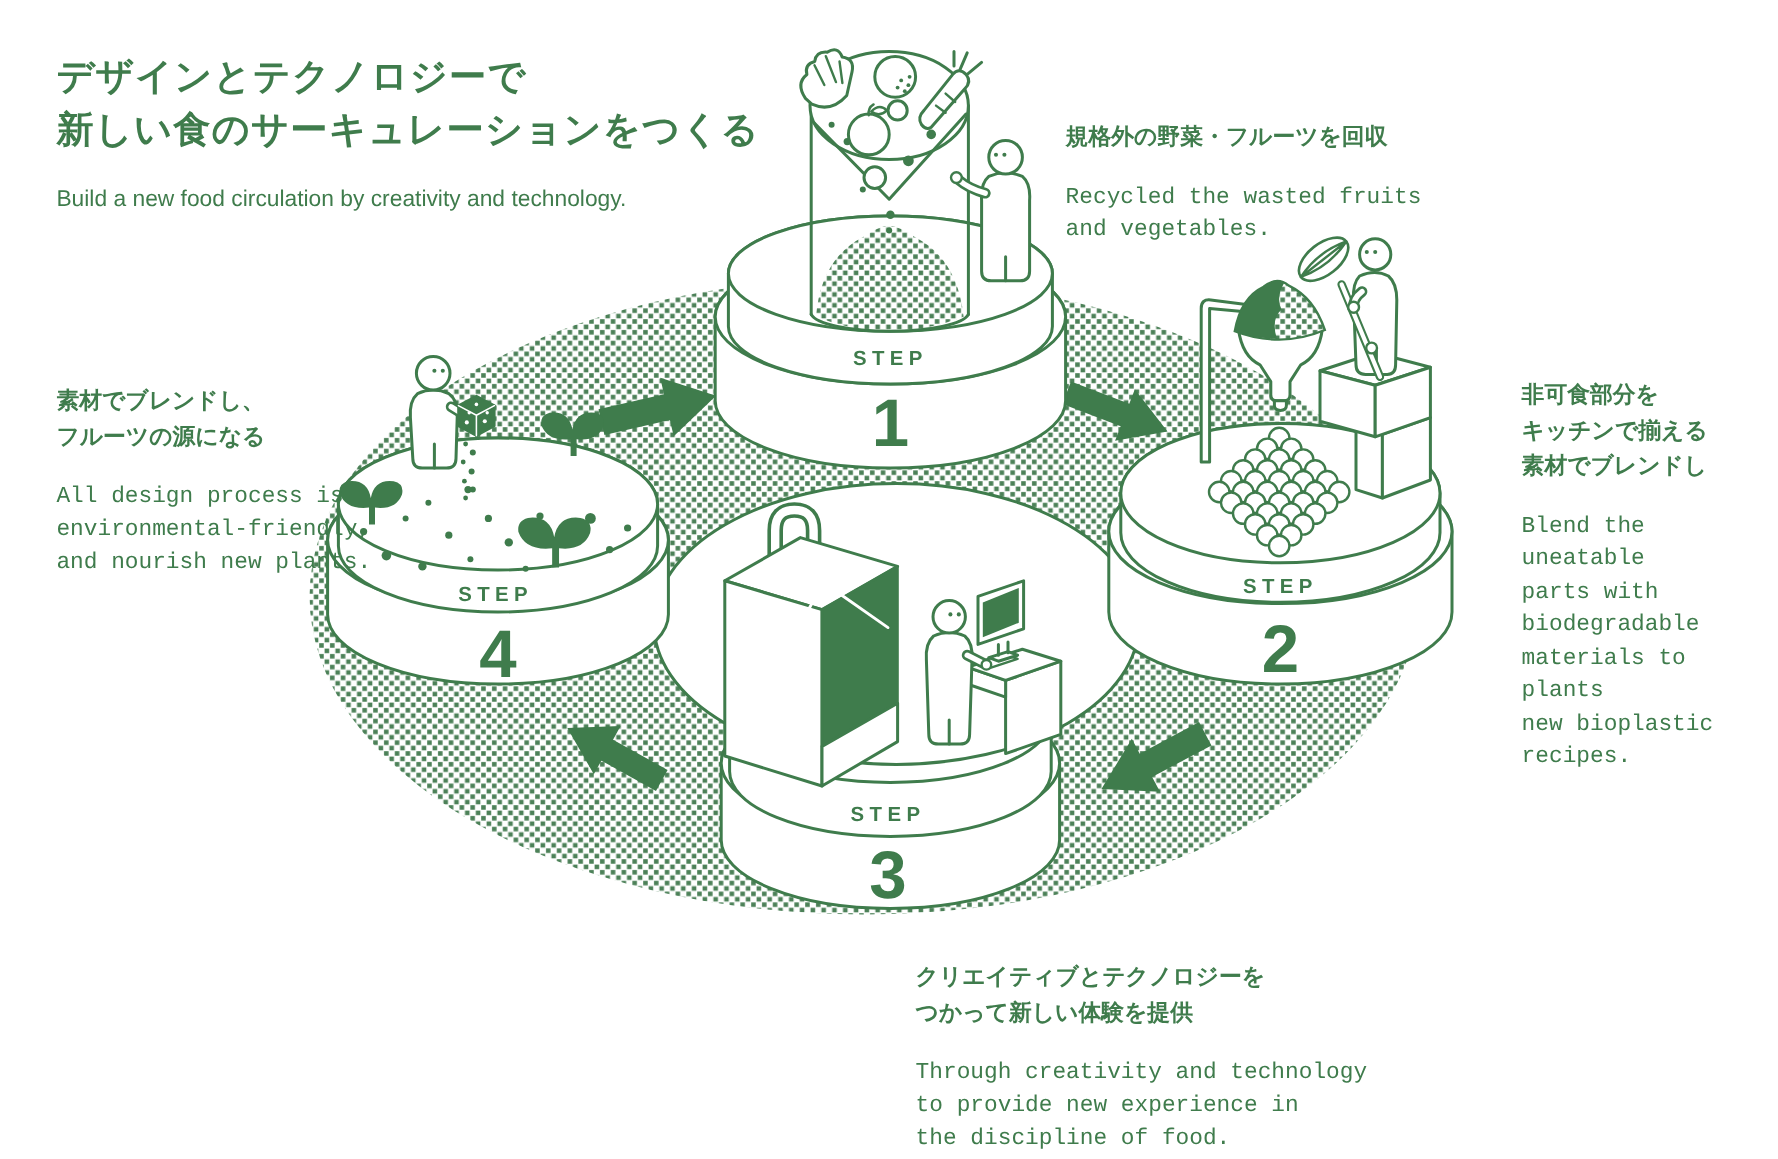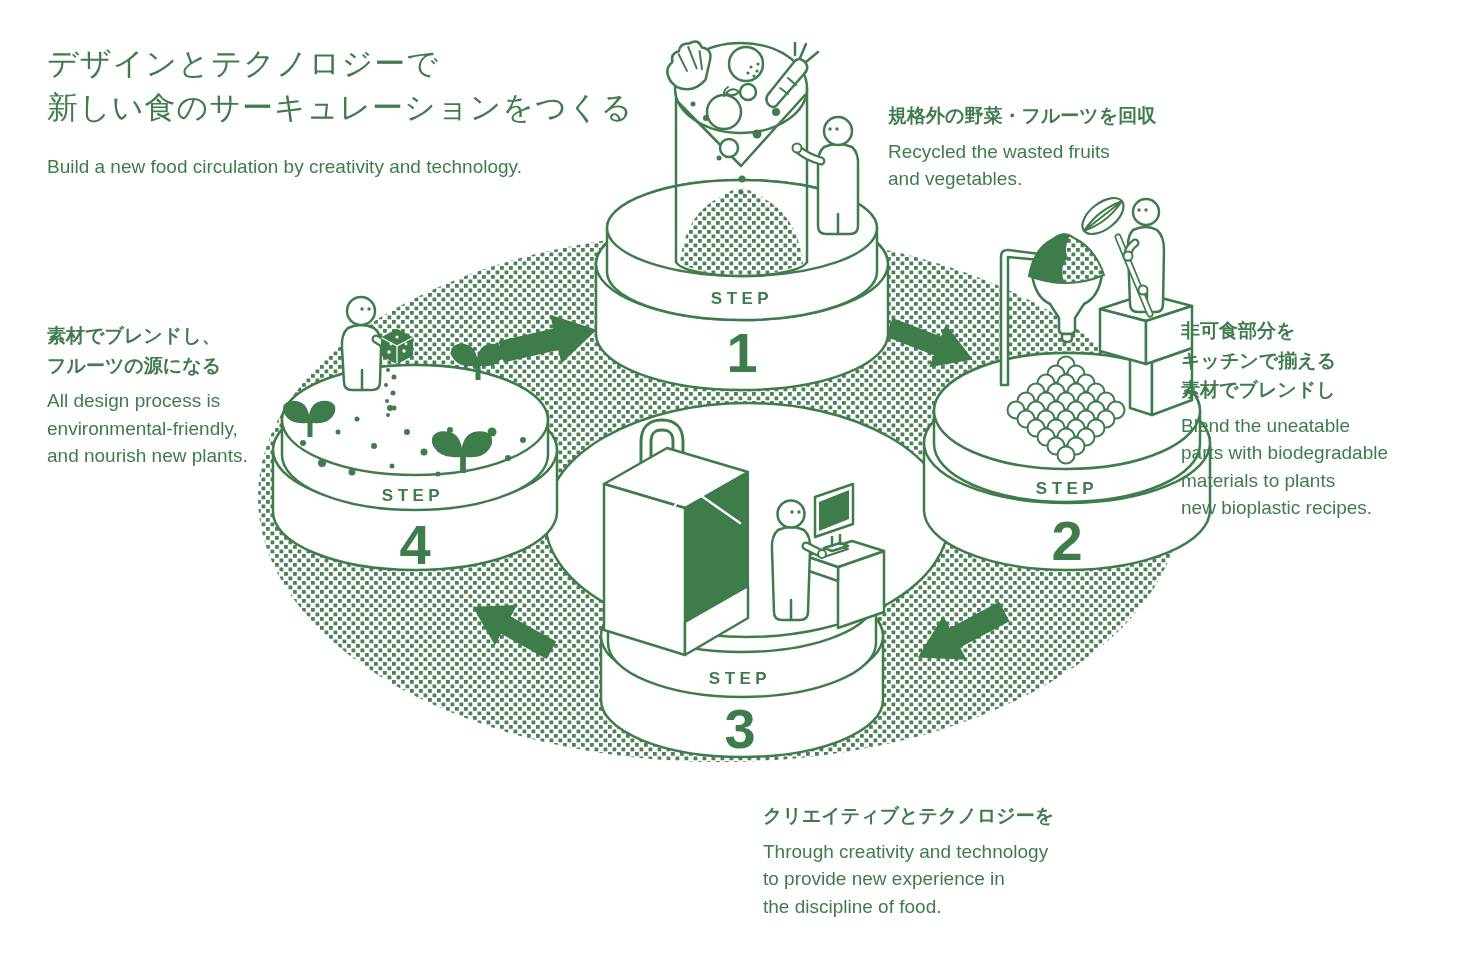--- a/index.html
+++ b/index.html
@@ -1,24 +1,24 @@
 <!DOCTYPE html>
 <html><head>
 <meta charset="utf-8">
 <style>
   html,body{margin:0;padding:0;background:#fff;}
   .stage{position:relative;width:1482px;height:966px;background:#fff;overflow:hidden;
          font-family:"Liberation Sans",sans-serif;color:#3F7C4C;}
   .stage svg{position:absolute;left:0;top:0;}
   .hdr{position:absolute;left:47px;top:42px;}
-  .title-jp{font-size:31px;font-weight:normal;line-height:44px;letter-spacing:1px;}
+  .title-jp{font-size:31px;font-weight:bold;line-height:44px;letter-spacing:1px;}
   .subtitle{font-size:19px;margin-top:26px;}
-  .note{position:absolute;}
+  .note{position:absolute;font-family:Liberation Mono, monospace;}
   .note .jp{font-size:19px;font-weight:bold;line-height:29.5px;}
-  .note .en{font-size:19px;line-height:27.5px;margin-top:7px;}
+  .note .en{font-size:19px;line-height:27.5px;margin-top:20px;}
   
   .ln{fill:#fff;stroke:#3F7C4C;stroke-width:2.5;stroke-linejoin:round;stroke-linecap:round;}
   .lnn{fill:none;stroke:#3F7C4C;stroke-width:2.5;stroke-linejoin:round;stroke-linecap:round;}
   .thin{fill:none;stroke:#3F7C4C;stroke-width:2;stroke-linejoin:round;stroke-linecap:round;}
   .sol{fill:#3F7C4C;stroke:none;}
   .solln{fill:#3F7C4C;stroke:#3F7C4C;stroke-width:2;stroke-linejoin:round;}
   .wln{fill:none;stroke:#fff;stroke-width:2.4;stroke-linejoin:round;stroke-linecap:round;}
   .ht{fill:url(#ht);}
   .dotg circle{fill:#3F7C4C;stroke:none;}
   #pellets circle{fill:#fff;stroke:#3F7C4C;stroke-width:2;}
@@ -354,37 +354,38 @@
   <div class="note" style="left:888px;top:101px;">
     <div class="jp">
         <div>規格外の野菜・フルーツを回収</div>
       </div>
     <div class="en">
       <div>Recycled the wasted fruits</div>
       <div>and vegetables.</div>
     </div>
   </div>
 
-  <div class="note" style="left:1181px;top:316px;">
+  <div class="note" style="left:1268px;top:316px;">
     <div class="jp">
       <div>非可食部分を</div>
       <div>キッチンで揃える</div>
       <div>素材でブレンドし</div>
     </div>
     <div class="en">
       <div>Blend the uneatable</div>
       <div>parts with biodegradable</div>
       <div>materials to plants</div>
       <div>new bioplastic recipes.</div>
     </div>
   </div>
 
   <div class="note" style="left:763px;top:801px;">
     <div class="jp">
       <div>クリエイティブとテクノロジーを</div>
+      <div>つかって新しい体験を提供</div>
     </div>
     <div class="en">
       <div>Through creativity and technology</div>
       <div>to provide new experience in</div>
       <div>the discipline of food.</div>
     </div>
   </div>
 
   <div class="note" style="left:47px;top:321px;">
     <div class="jp">

